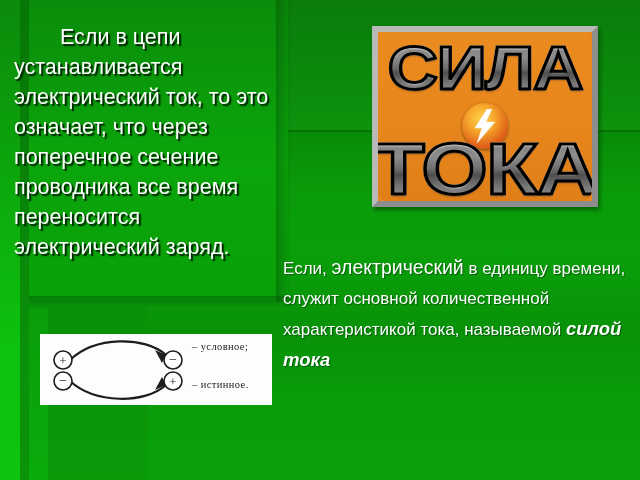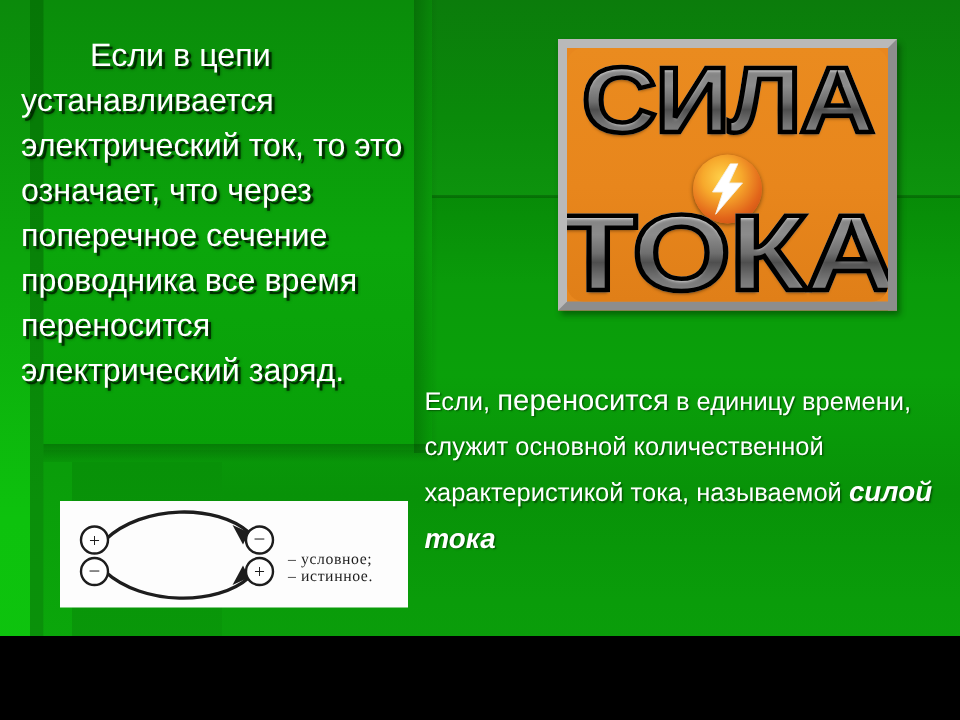--- a/index.html
+++ b/index.html
@@ -3,21 +3,21 @@
 <meta charset="utf-8">
 <style>
   html, body {
     margin: 0;
     padding: 0;
     background: #000;
   }
   #slide {
     position: relative;
     width: 640px;
-    height: 424px;
+    height: 480px;
     overflow: hidden;
     font-family: "Liberation Sans", sans-serif;
     background: #078507;
   }
 
   
   .bg-base {
     position: absolute;
     inset: 0;
     background: linear-gradient(to bottom,
@@ -205,21 +205,21 @@
   }
   .diagram svg { display: block; }
   .diag-label {
     position: absolute;
     font-family: "Liberation Serif", serif;
     font-size: 10.5px;
     color: #1d1d1d;
     letter-spacing: 0.4px;
     white-space: nowrap;
   }
-  .diag-label-1 { left: 152px; top: 34px; }
+  .diag-label-1 { left: 152px; top: 7px; }
   .diag-label-2 { left: 152px; top: 45px; }
 </style>
 </head>
 <body>
 
 <div id="slide">
 
   <div class="bg-base"></div>
   <div class="bg-topband"></div>
   <div class="bg-topband-line"></div>
@@ -239,21 +239,21 @@
       <div class="bolt-circle">
         <svg width="24" height="34" viewBox="0 0 24 34" aria-hidden="true">
           <polygon points="14,0 2,19 9,19 4,34 22,13 13,13 19,0" fill="#ffffff" stroke="#f2efe8" stroke-width="0.6"></polygon>
         </svg>
       </div>
       <div class="word word-toka">ТОКА</div>
     </div>
   </div>
 
   <div class="right-text">
-    <span>Если, </span><span class="big">переносится</span><span> в единицу времени, служит основной количественной характеристикой тока, называемой </span><span class="bolditalic">силой тока</span>
+    <span>Если, </span><span class="big">электрический</span><span> в единицу времени, служит основной количественной характеристикой тока, называемой </span><span class="bolditalic">силой тока</span>
   </div>
 
   <div class="diagram">
     <svg width="232" height="71" viewBox="0 0 232 71" aria-hidden="true">
 
       <path d="M 30 26 C 55 2, 105 2, 126 21" fill="none" stroke="#1d1d1d" stroke-width="2.2" stroke-linecap="round"></path>
       <polygon points="126,21 115,16 122,29" fill="#1d1d1d"></polygon>
 
       <path d="M 30 47 C 55 70, 105 70, 126 51" fill="none" stroke="#1d1d1d" stroke-width="2.2" stroke-linecap="round"></path>
       <polygon points="126,51 115,56 122,43" fill="#1d1d1d"></polygon>

